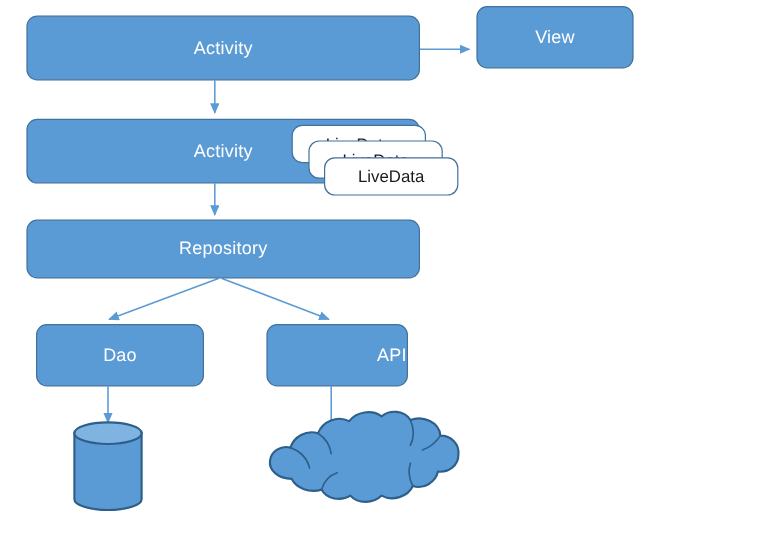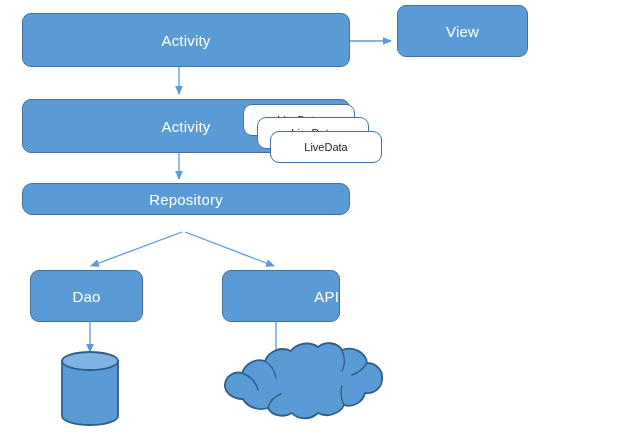--- a/index.html
+++ b/index.html
@@ -35,21 +35,21 @@
   .livedata-box {
     position: absolute;
     box-sizing: border-box;
     background: #ffffff;
     border: 1.5px solid #41719C;
     border-radius: 9px;
     display: flex;
     align-items: center;
     justify-content: center;
     color: #1a1a1a;
-    font-size: 11px;
+    font-size: 14px;
     font-family: "Liberation Sans", sans-serif;
     white-space: nowrap;
   }
   .svg-layer {
     position: absolute;
     left: 0;
     top: 0;
     width: 631px;
     height: 445px;
     pointer-events: none;
@@ -146,25 +146,25 @@
   <div class="livedata-box" style="left:243px; top:104px; width:112px; height:32px;">
     <span>LiveData</span>
   </div>
   <div class="livedata-box" style="left:257px; top:117px; width:112px; height:32px;">
     <span>LiveData</span>
   </div>
   <div class="livedata-box" style="left:270px; top:131px; width:112px; height:32px;">
     <span>LiveData</span>
   </div>
 
-  <div class="node-box" style="left:22px; top:183px; width:328px; height:32px;border-radius:10px;">
+  <div class="node-box" style="left:22px; top:183px; width:328px; height:49px;">
     <span>Repository</span>
   </div>
 
-  <div class="node-box" style="left:30px; top:270px; width:113px; height:52px;">
+  <div class="node-box" style="left:30px; top:270px; width:140px; height:52px;">
     <span>Dao</span>
   </div>
 
   <div class="node-box" style="left:222px; top:270px; width:118px; height:52px;justify-content:flex-end;">
     <span>API</span>
   </div>
 
 </div>
 
 </body></html>

